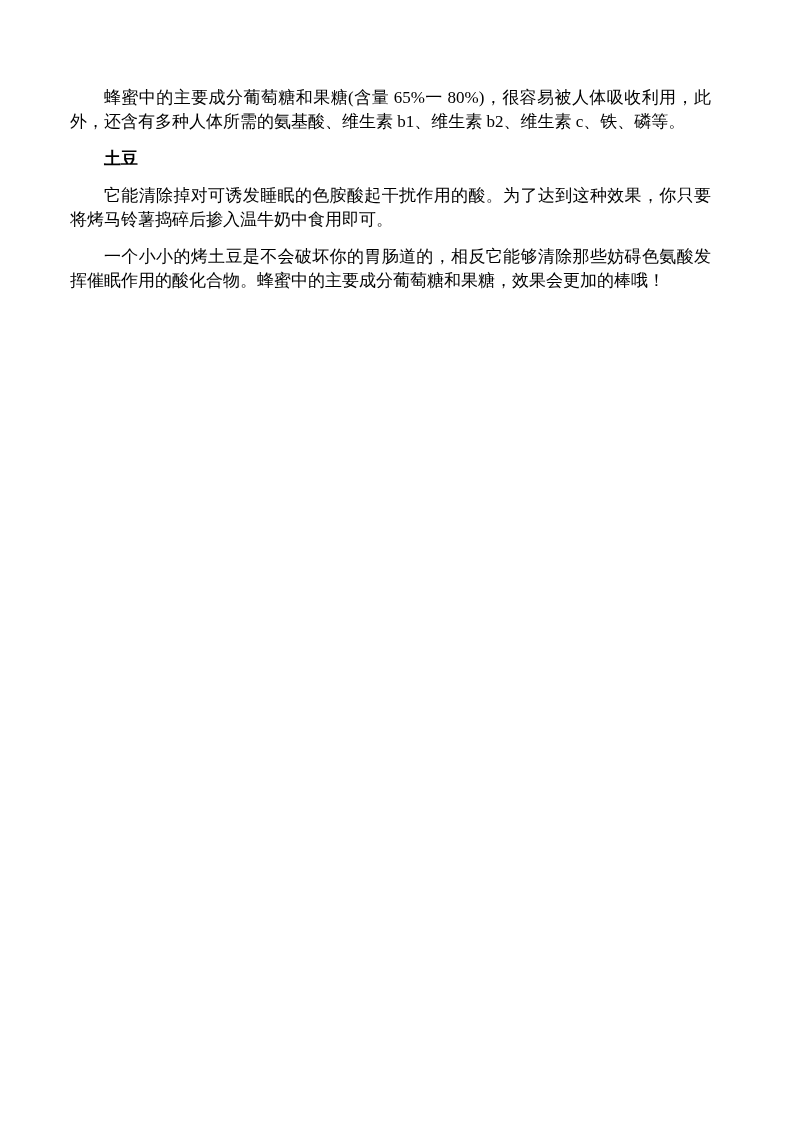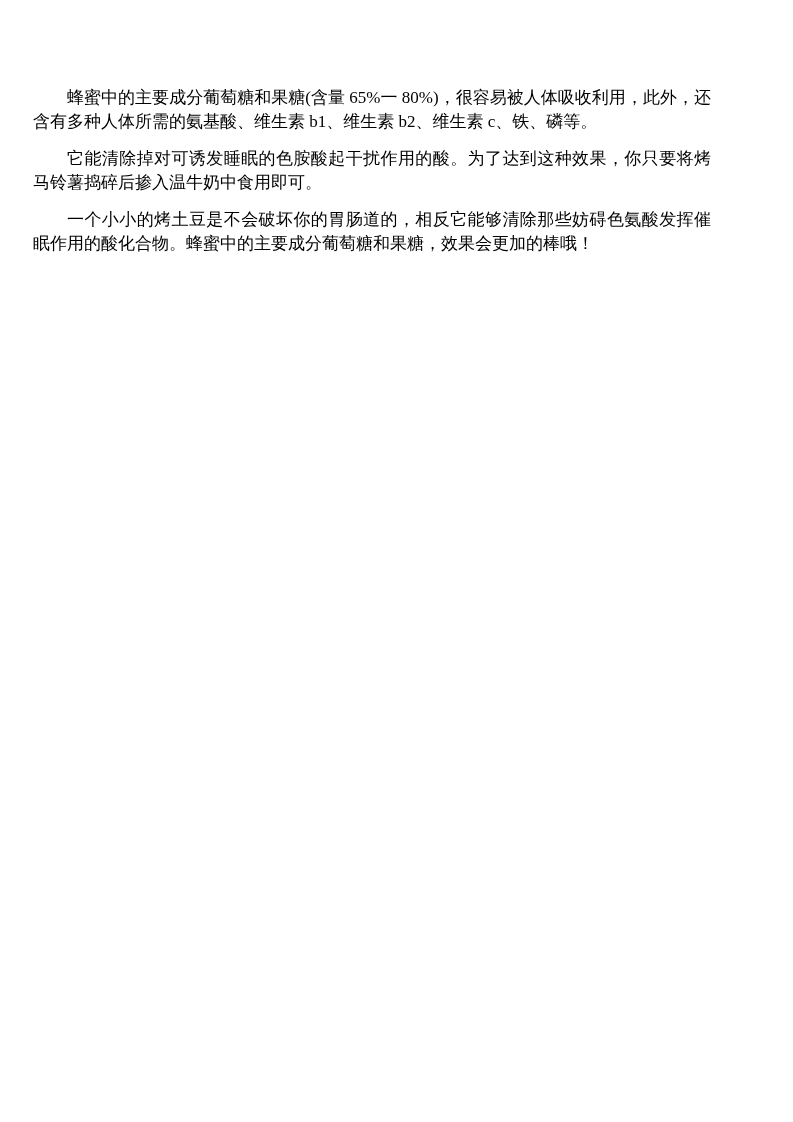--- a/index.html
+++ b/index.html
@@ -6,21 +6,21 @@
   html, body {
     background: #ffffff;
     font-family: "Liberation Serif", "DejaVu Serif", serif;
   }
   .page {
     position: relative;
     width: 793px;
     height: 1112px;
     margin: 0 auto;
     background: #ffffff;
-    padding: 86px 82px 40px 33px;
+    padding: 86px 82px 40px 70px;
     overflow: hidden;
     color: #000000;
   }
   .para {
     font-size: 17px;
     line-height: 24px;
     margin: 0 0 13px 0;
     text-indent: 2em;
     text-align: justify;
     text-justify: inter-ideograph;
@@ -34,15 +34,16 @@
     margin: 0 0 13px 0;
     text-indent: 2em;
     color: #000000;
   }
 </style>
 </head>
 <body>
 
 <div class="page">
   <p class="para">蜂蜜中的主要成分葡萄糖和果糖(含量 65%一 80%)，很容易被人体吸收利用，此外，还含有多种人体所需的氨基酸、维生素 b1、维生素 b2、维生素 c、铁、磷等。</p>
+  <h3 class="heading">土豆</h3>
   <p class="para">它能清除掉对可诱发睡眠的色胺酸起干扰作用的酸。为了达到这种效果，你只要将烤马铃薯捣碎后掺入温牛奶中食用即可。</p>
   <p class="para">一个小小的烤土豆是不会破坏你的胃肠道的，相反它能够清除那些妨碍色氨酸发挥催眠作用的酸化合物。蜂蜜中的主要成分葡萄糖和果糖，效果会更加的棒哦！</p>
 </div>
 
 </body></html>

